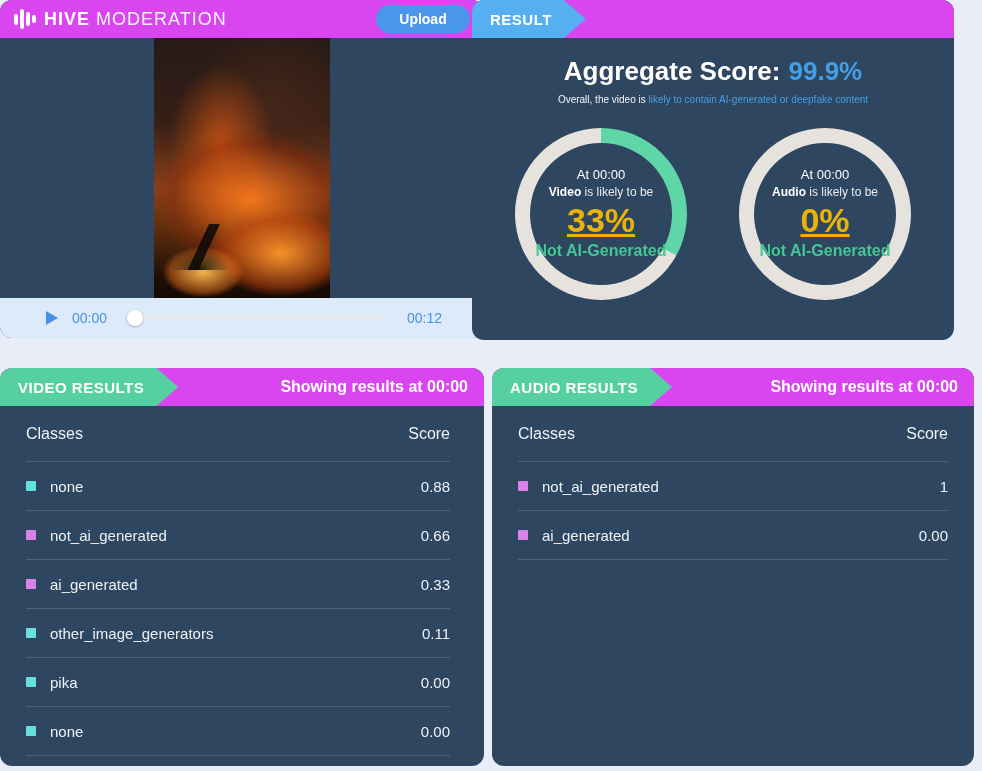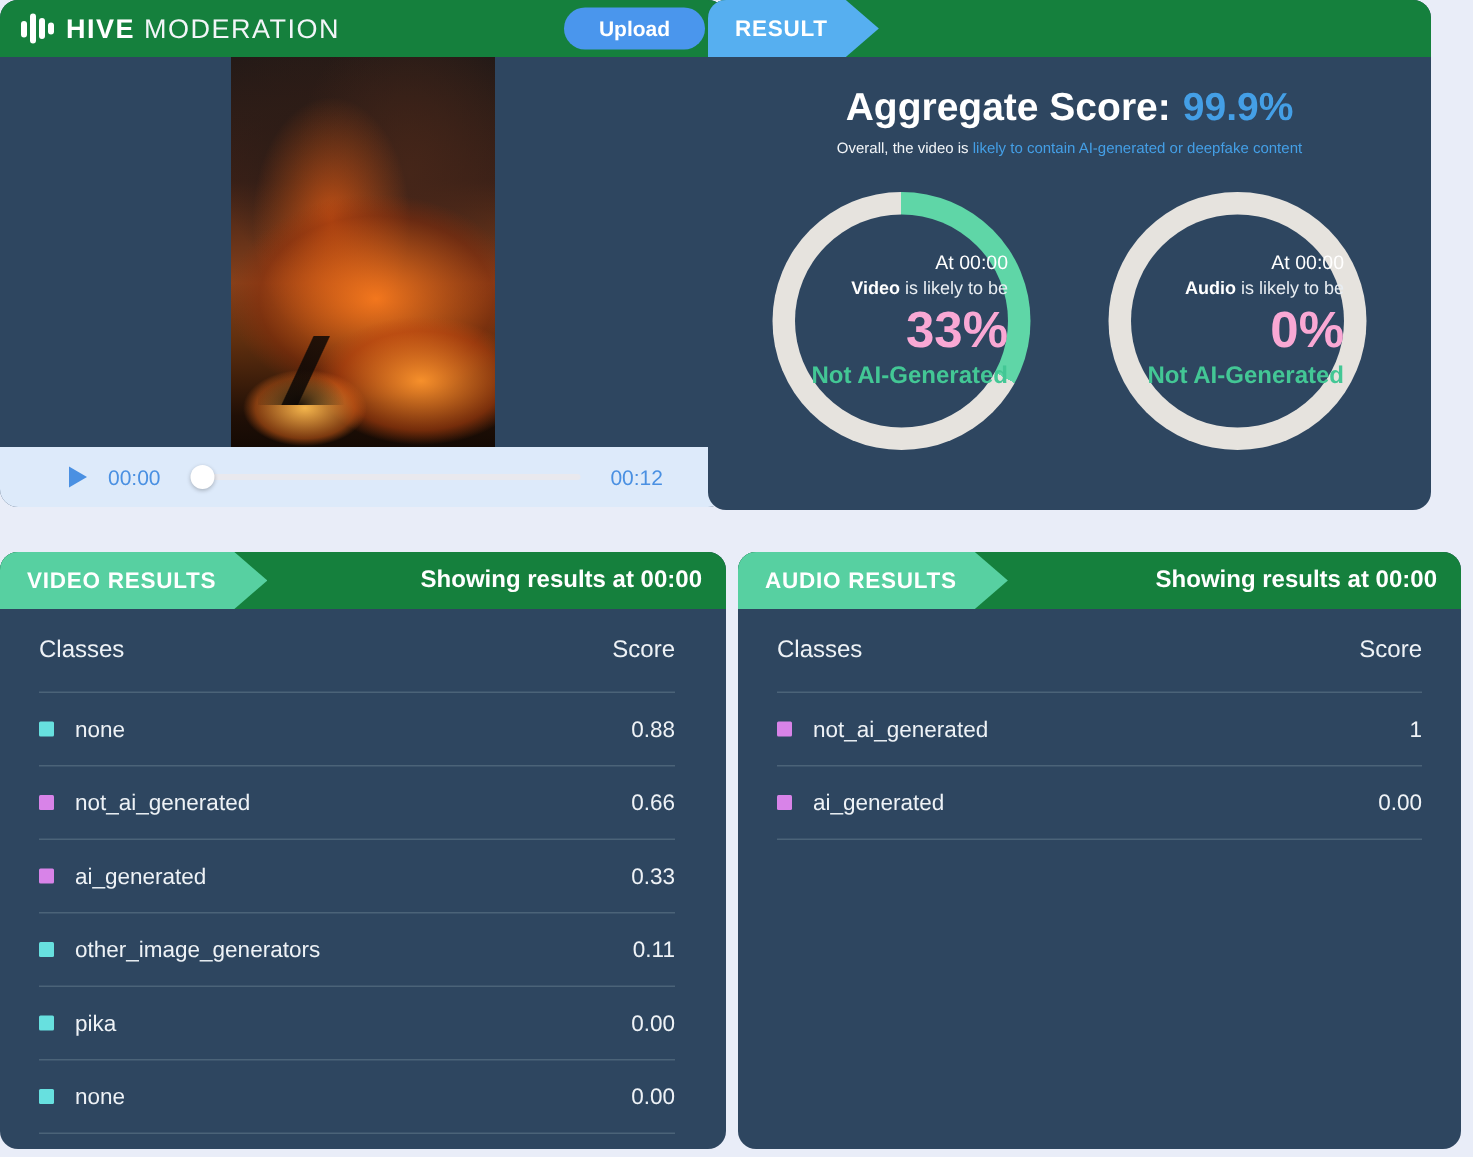--- a/index.html
+++ b/index.html
@@ -5,21 +5,21 @@
   * { margin:0; padding:0; box-sizing:border-box; }
   body { font-family:"Liberation Sans", sans-serif; background:#e9edf8; }
   .page { position:relative; width:982px; height:771px; background:#e9edf8; overflow:hidden; }
 
   .panel { position:absolute; border-radius:12px; overflow:hidden; }
   .panel-tl { left:0;  top:0;   width:484px; height:338px; background:#2e4660; }
   .panel-tr { left:472px; top:0; width:482px; height:340px; background:#2e4660; }
   .panel-bl { left:0;  top:368px; width:484px; height:398px; background:#2e4660; }
   .panel-br { left:492px; top:368px; width:482px; height:398px; background:#2e4660; }
 
-  .gray-bar { position:relative; height:38px; background:#15803d; border-radius:8px 8px 0 0;
+  .gray-bar { position:relative; height:38px; background:#d946ef; border-radius:8px 8px 0 0;
               display:flex; align-items:center; }
 
   
   .brand { display:flex; align-items:center; gap:8px; padding-left:14px; }
   .brand-bars { display:flex; align-items:center; gap:2px; height:22px; }
   .brand-bars i { display:block; width:4px; background:#fff; border-radius:2px; }
   .brand-bars i:nth-child(1){height:11px;} .brand-bars i:nth-child(2){height:20px;}
   .brand-bars i:nth-child(3){height:14px;} .brand-bars i:nth-child(4){height:8px;}
   .brand-text { color:#fff; font-size:18px; letter-spacing:1px; }
   .brand-text b { font-weight:700; margin-right:6px; }
@@ -69,25 +69,25 @@
   
   .result-content { padding:18px 20px 0; text-align:center; color:#fff; }
   .agg { font-size:26px; font-weight:700; }
   .agg .agg-val { color:#449fe6; margin-left:8px; }
   .overall { margin-top:6px; font-size:10px; line-height:1.45; color:#f2f5f8; }
   .overall .hl { color:#449fe6; }
   .gauges { margin-top:20px; display:flex; justify-content:center; gap:52px; }
   .gauge-wrap { width:172px; }
   .gauge { position:relative; width:172px; height:172px; border-radius:50%; background:#e6e3de; }
   .gauge-inner { position:absolute; inset:15px; border-radius:50%; background:#2e4660;
-    display:flex; flex-direction:column; align-items:flex-end; justify-content:center; }
+    display:flex; flex-direction:column; align-items:center; justify-content:center; }
   .g-time { font-size:13px; color:#fff; }
   .g-likely { font-size:12px; color:#e8edf2; margin-top:3px; }
   .g-likely b { color:#fff; }
-  .g-pct { font-size:34px; font-weight:800; color:#f9a8d4; margin-top:2px; }
+  .g-pct { font-size:34px; font-weight:800; color:#eab308; margin-top:2px;text-decoration:underline; }
   .g-verdict { font-size:16px; font-weight:700; color:#43c795; margin-top:2px; }
 
   
   .table { position:relative; height:407px; padding:0 26px; }
   .thead { display:flex; align-items:center; height:56px; color:#eef2f6; font-size:16px;
     border-bottom:1px solid #4b6378; }
   .thead .th-score { margin-left:auto; }
   .trow { display:flex; align-items:center; height:49px; border-bottom:1px solid #4b6378;
     color:#eef2f6; font-size:15px; cursor:pointer; }
   .bullet { width:10px; height:10px; margin-right:14px; border-radius:1px; }

